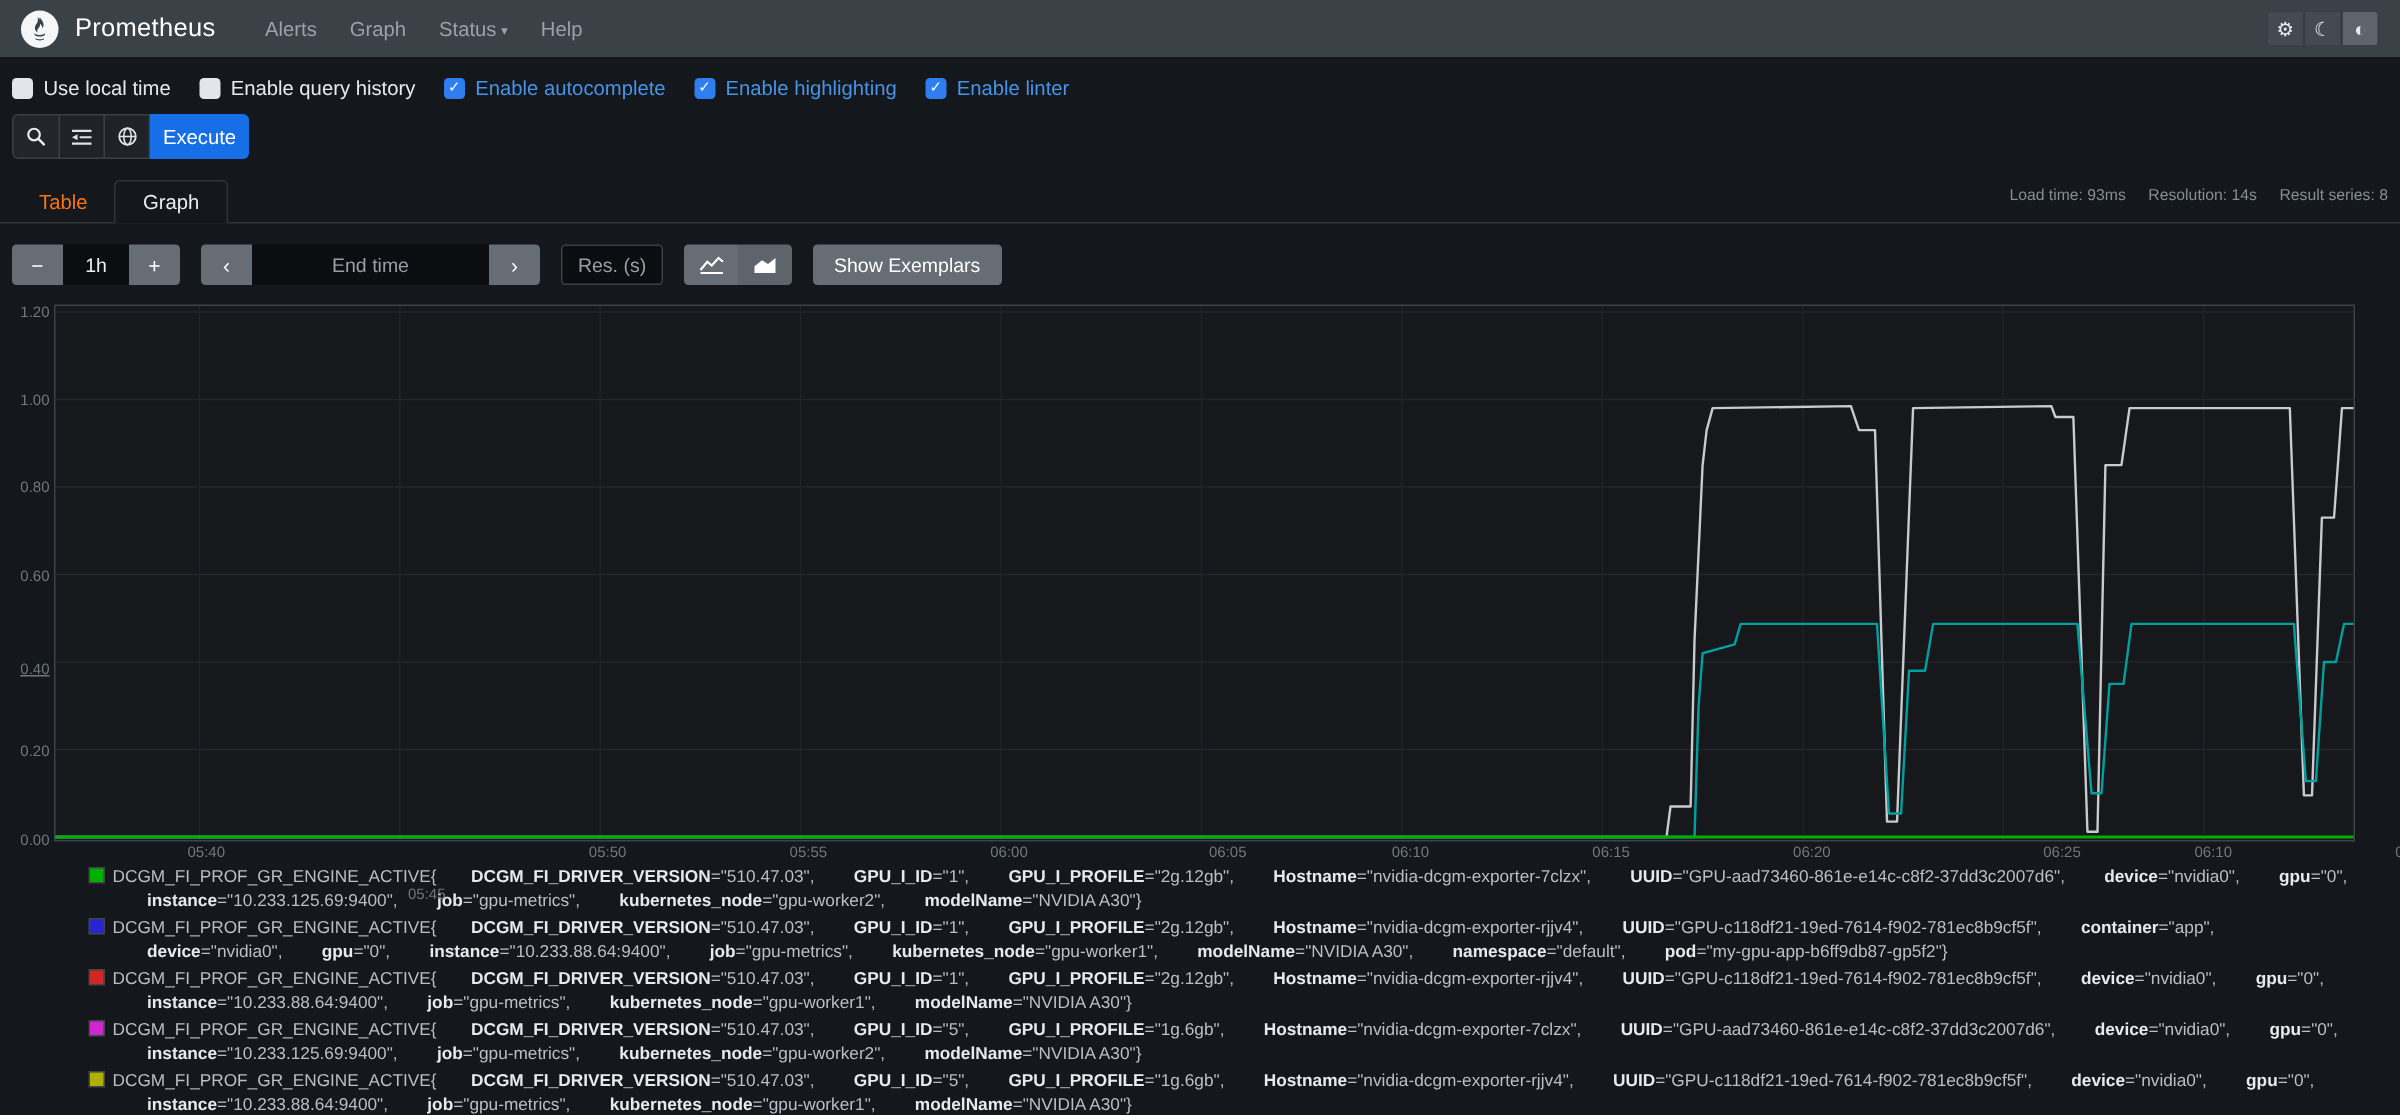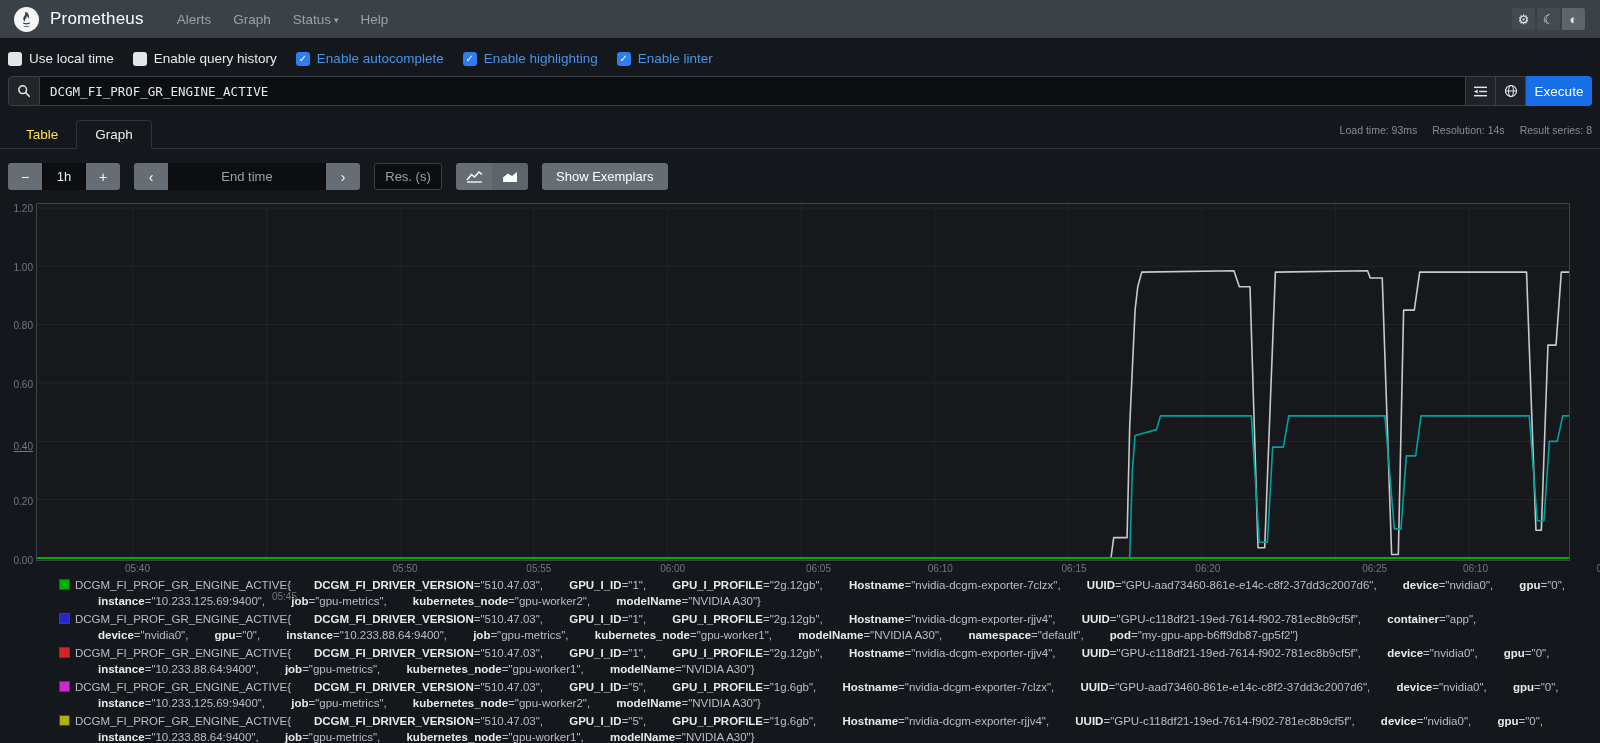--- a/index.html
+++ b/index.html
@@ -36,21 +36,21 @@
     display:flex;align-items:center;justify-content:center;cursor:pointer;}
   .query-input{flex:1;background:#0c0e11;border:1px solid #3a4046;border-left:none;color:#e6e8ea;
     font-family:"DejaVu Sans Mono", monospace;font-size:12.5px;padding:0 10px;outline:none;}
   .qbtn{width:30px;background:#1f2327;border:1px solid #3a4046;border-left:none;color:#dfe3e8;
     display:flex;align-items:center;justify-content:center;cursor:pointer;}
   .execute-btn{width:66px;background:#176fe8;border:none;border-radius:0 4px 4px 0;color:#fff;
     font-size:13.5px;font-family:inherit;cursor:pointer;}
   
   .tabs-row{margin-top:13px;padding:0 8px;border-bottom:1px solid #2e343b;display:flex;align-items:flex-end;height:30px;position:relative;}
   .tab{padding:6px 18px;font-size:13.5px;cursor:pointer;}
-  .tab.inactive{color:#fde047;}
+  .tab.inactive{color:#f97316;}
   .tab.active{color:#eceff2;background:#14171b;border:1px solid #2e343b;border-bottom:1px solid #14171b;
     border-radius:4px 4px 0 0;margin-bottom:-1px;}
   .stats{margin-left:auto;display:flex;gap:15px;font-size:10.5px;color:#868d95;align-self:flex-start;padding-top:5px;}
   
   .panel{padding:8px 8px 0;}
   .controls{display:flex;gap:14px;margin:6px 0 13px;height:27px;}
   .grp{display:flex;}
   .cbtn{background:#666d75;border:none;color:#fff;width:34px;font-size:14px;display:flex;
     align-items:center;justify-content:center;cursor:pointer;font-family:inherit;}
   .grp > :first-child{border-radius:3px 0 0 3px;}
@@ -127,21 +127,20 @@
     </label>
   </div>
 
 <div class="query-row">
   <div class="search-btn">
     <svg width="14" height="14" viewBox="0 0 16 16">
         <circle cx="6.5" cy="6.5" r="4.4" fill="none" stroke="#e8eaed" stroke-width="1.7"></circle>
         <line x1="10" y1="10" x2="14" y2="14" stroke="#e8eaed" stroke-width="1.9" stroke-linecap="round"></line>
       </svg>
   </div>
-  <input class="query-input" spellcheck="false" value="DCGM_FI_PROF_GR_ENGINE_ACTIVE" style="">
   <div class="qbtn">
     <svg width="15" height="13" viewBox="0 0 16 14">
         <line x1="1" y1="2.5" x2="15" y2="2.5" stroke="#dfe3e8" stroke-width="1.6"></line>
         <path d="M1,7 L5,4.8 L5,9.2 Z" fill="#dfe3e8"></path>
         <line x1="6.5" y1="7" x2="15" y2="7" stroke="#dfe3e8" stroke-width="1.6"></line>
         <line x1="1" y1="11.5" x2="15" y2="11.5" stroke="#dfe3e8" stroke-width="1.6"></line>
       </svg>
   </div>
   <div class="qbtn">
     <svg width="14" height="14" viewBox="0 0 16 16">

